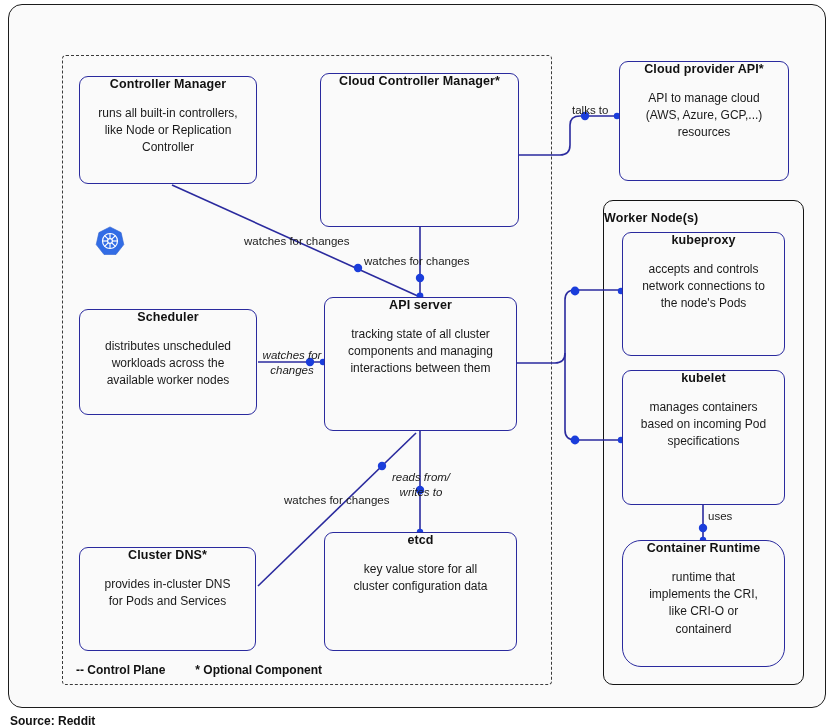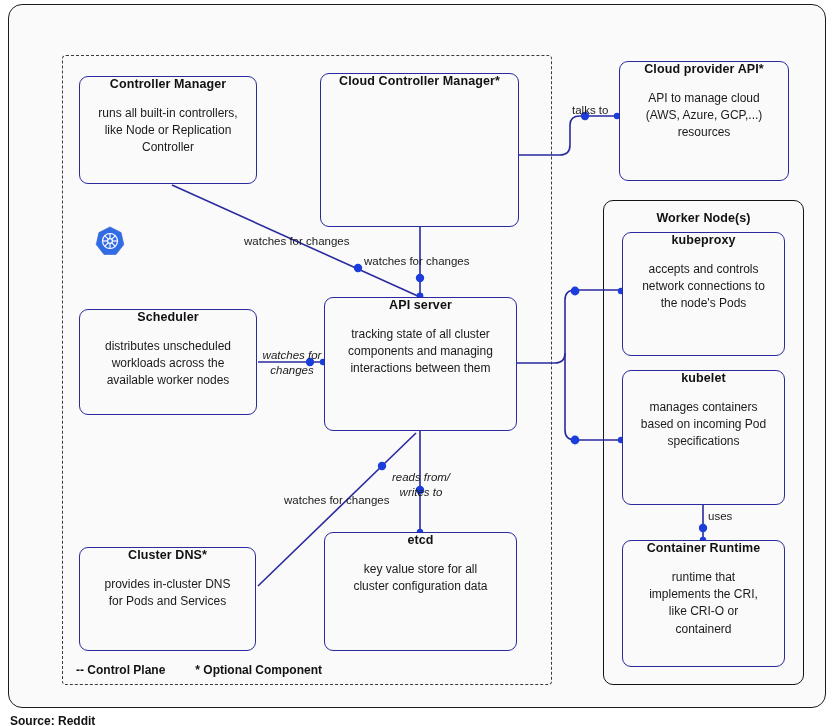--- a/index.html
+++ b/index.html
@@ -50,21 +50,21 @@
     border: 1.8px solid #141414;
     border-radius: 10px;
     background: #fafafa;
     box-sizing: border-box;
   }
   .worker-title {
     position: absolute;
     left: 0;
     top: 10px;
     width: 100%;
-    text-align: center;
+    text-align: left;
     font-size: 12.5px;
     font-weight: bold;
     color: #111111;
     letter-spacing: 0.1px;
   }
   
   .node {
     position: absolute;
     border: 1.7px solid #2a2a9e;
     border-radius: 9px;
@@ -278,21 +278,21 @@
 the node's Pods</div>
   </div>
 
   <div class="node" style="left:622px; top:370px; width:163px; height:135px;">
     <div class="ttl">kubelet</div>
     <div class="body">manages containers
 based on incoming Pod
 specifications</div>
   </div>
 
-  <div class="node" style="left:622px; top:540px; width:163px; height:127px;">
+  <div class="node" style="left:622px; top:540px; width:163px; height:127px;border-radius:19px;">
     <div class="ttl">Container Runtime</div>
     <div class="body">runtime that
 implements the CRI,
 like CRI-O or
 containerd</div>
   </div>
 
   <div class="legend">
     <span class="itm">-- Control Plane</span>
     <span class="itm">* Optional Component</span>

